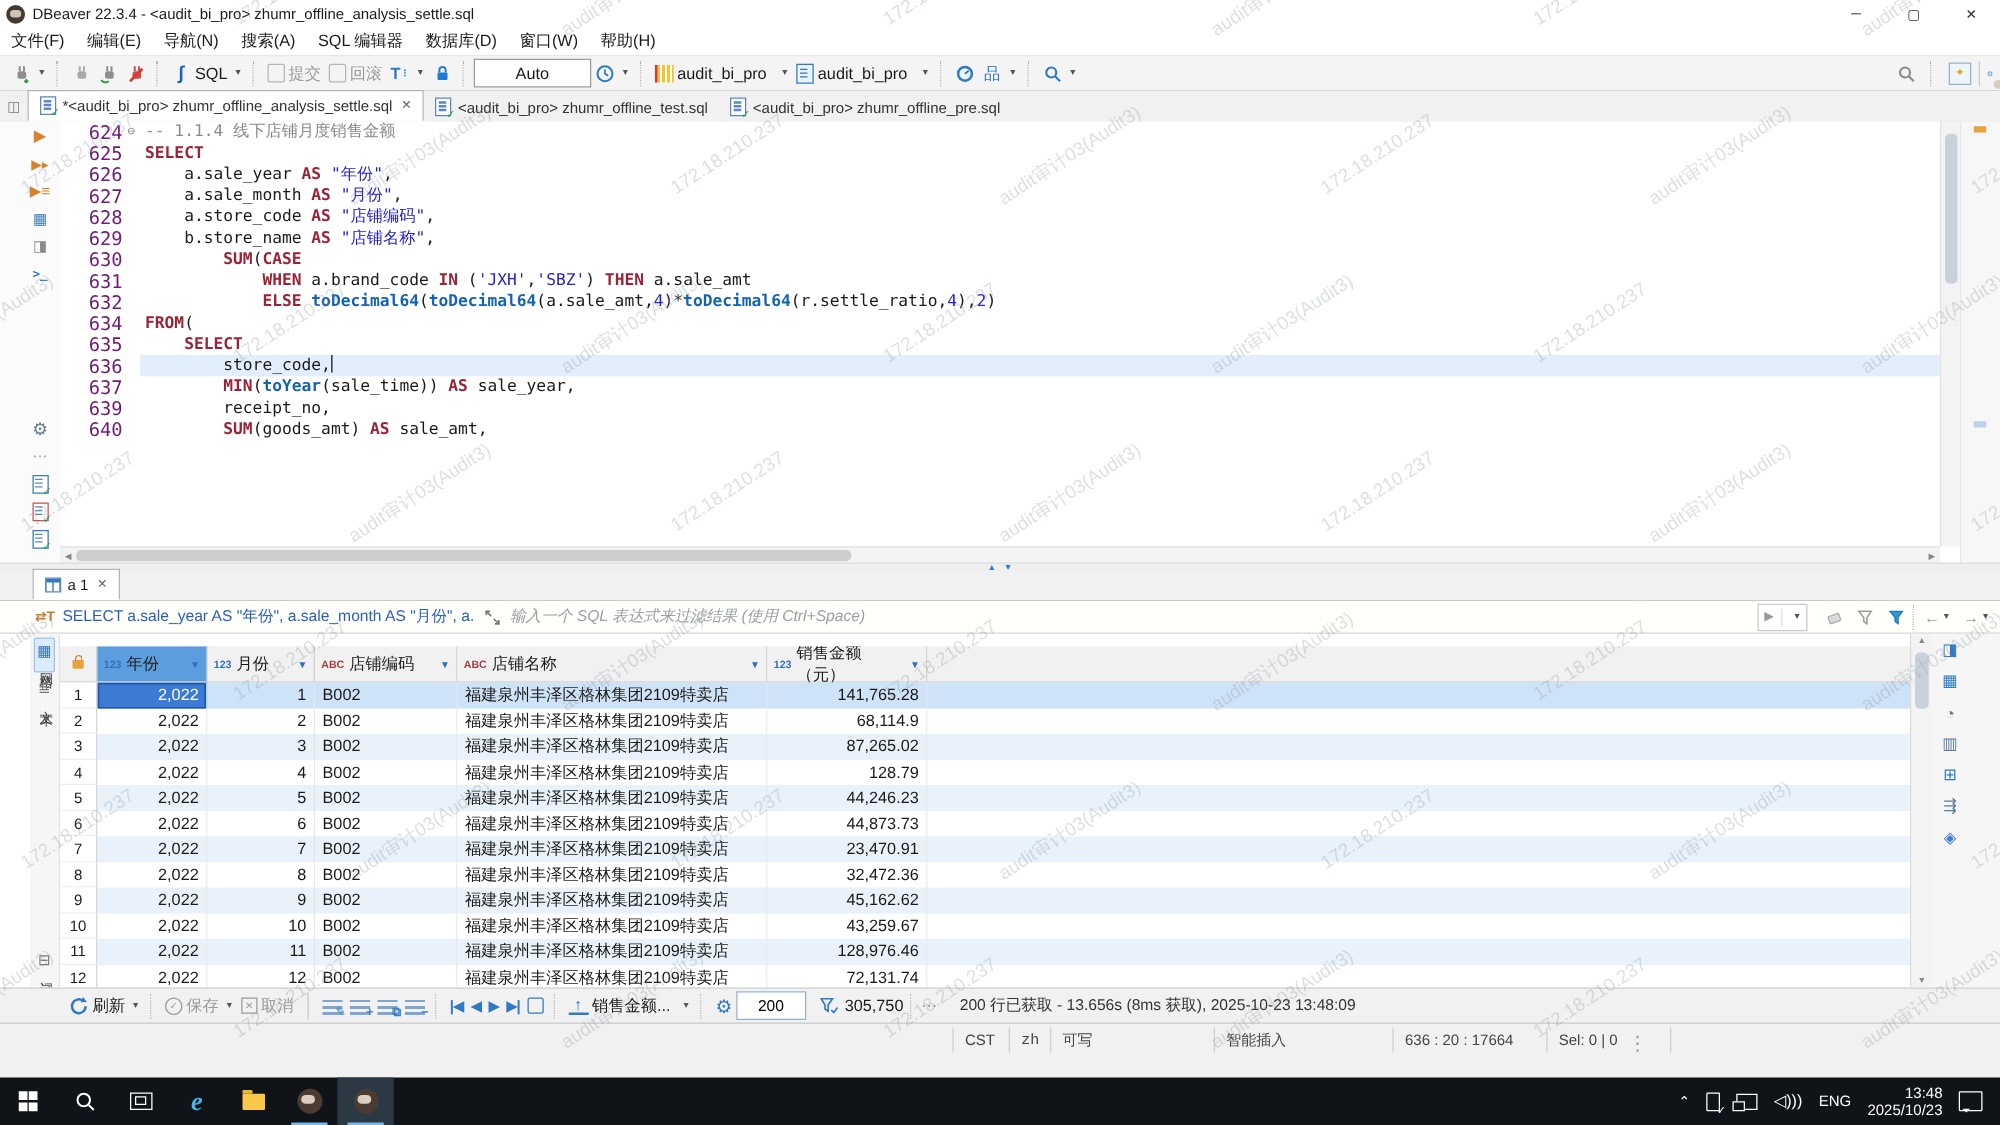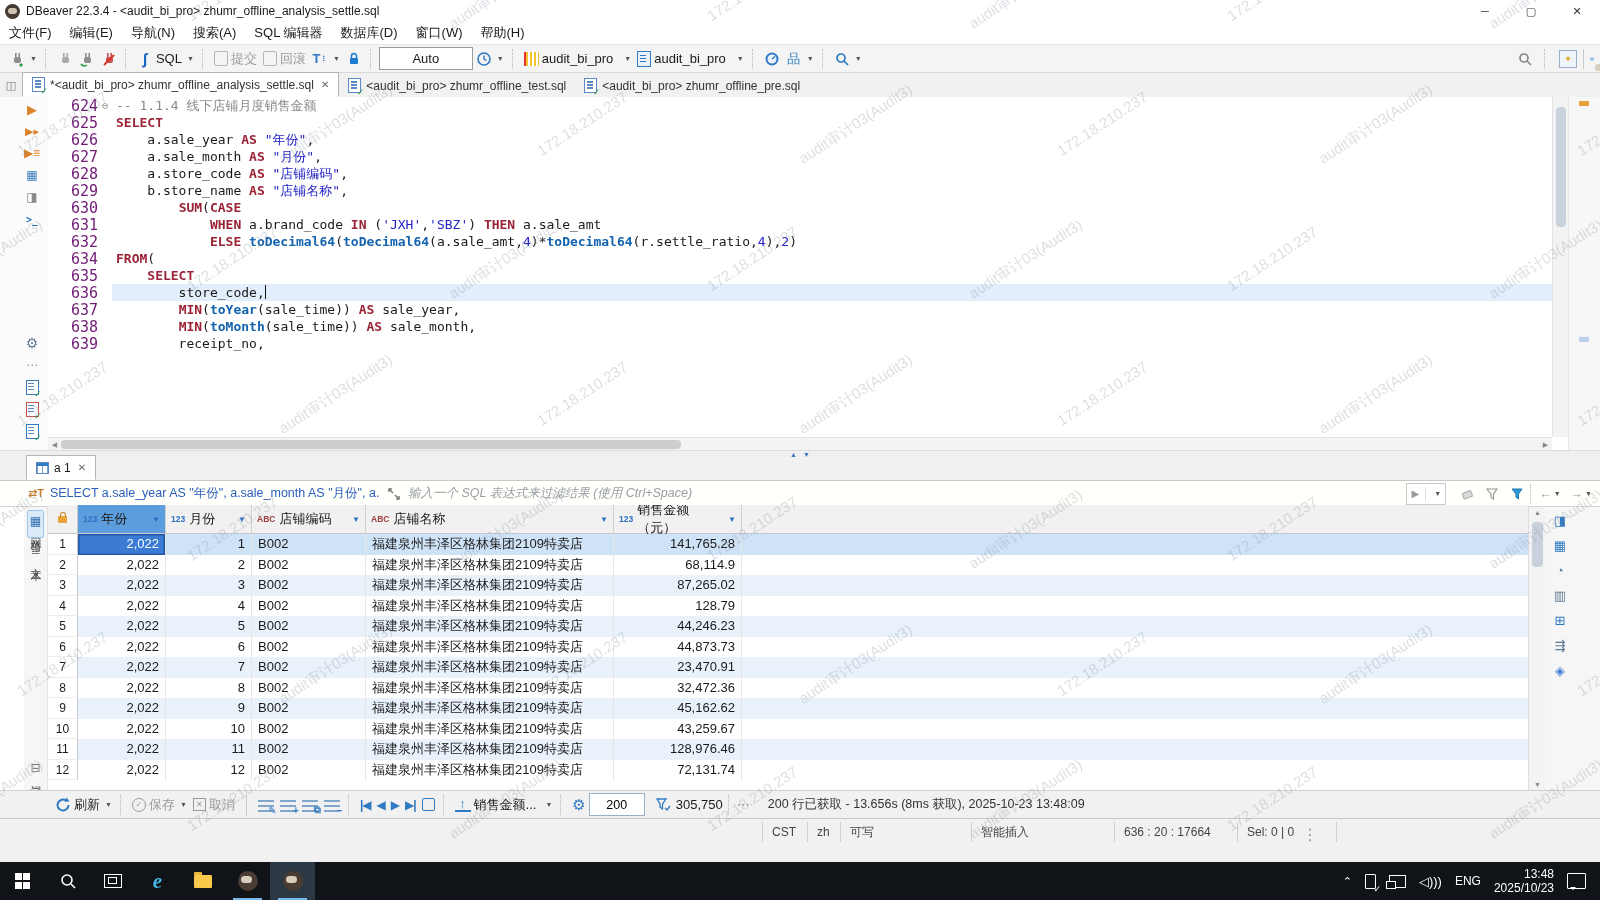--- a/index.html
+++ b/index.html
@@ -82,21 +82,21 @@
   .fico{font-size:11px;color:#c77f2e;font-weight:bold;margin-right:6px}
   .fbox{border:1px solid #c9c9c9;background:#fff;height:20px;display:flex;align-items:center;padding:0 4px;gap:6px}
 
   
   #sidestrip{top:507px;left:24px;width:24px;height:283px;background:#f6f6f6;border-right:1px solid #e3e3e3;display:flex;flex-direction:column;align-items:center;padding-top:2px;box-sizing:border-box}
   .vitem{display:flex;flex-direction:column;align-items:center;padding:3px 0;border-radius:2px;margin:1px 0}
   .vitem.active{background:#dcebf9;border:1px solid #9cc3e8}
   .vtext{writing-mode:vertical-rl;font-size:11px;color:#444;letter-spacing:2px;margin-top:2px}
 
   
-  #grid{top:505px;left:48px;width:1480px;height:283px;background:#fff;overflow:hidden;font-size:13px}
+  #grid{top:517px;left:48px;width:1480px;height:283px;background:#fff;overflow:hidden;font-size:13px}
   .hrow{display:flex;height:28px;border-bottom:1px solid #c9c9c9;background:#f1f1f1}
   .hcell{display:flex;align-items:center;gap:4px;padding:0 5px;border-right:1px solid #d0d0d0;box-sizing:border-box;background:#f1f1f1}
   .hcell.selcol{background:#5c9ddd}
   .htype{font-size:8.5px;font-weight:bold}
   .htype.n{color:#2e6fc0}.htype.s{color:#a23f3f}
   .hsort{margin-left:auto;color:#2e6fc0;font-size:8px}
   .corner{width:30px;border-right:1px solid #c9c9c9;display:flex;align-items:center;justify-content:center;background:#f1f1f1;box-sizing:border-box}
   .lockico{width:9px;height:7px;background:#e8a33d;border-radius:1px;position:relative}
   .lockico::before{content:"";position:absolute;left:1.5px;top:-4px;width:4px;height:4px;border:1.5px solid #c8862a;border-bottom:none;border-radius:3px 3px 0 0}
   .grow{display:flex;height:20.5px;box-sizing:border-box}
@@ -334,22 +334,22 @@
     <div class="eline"><span class="lno">627</span><span class="fold"></span><span class="ltext"><span class="id">    a.sale_month </span><span class="kw">AS</span><span class="id"> </span><span class="str">"月份"</span><span class="id">,</span></span></div>
     <div class="eline"><span class="lno">628</span><span class="fold"></span><span class="ltext"><span class="id">    a.store_code </span><span class="kw">AS</span><span class="id"> </span><span class="str">"店铺编码"</span><span class="id">,</span></span></div>
     <div class="eline"><span class="lno">629</span><span class="fold"></span><span class="ltext"><span class="id">    b.store_name </span><span class="kw">AS</span><span class="id"> </span><span class="str">"店铺名称"</span><span class="id">,</span></span></div>
     <div class="eline"><span class="lno">630</span><span class="fold"></span><span class="ltext"><span class="id">        </span><span class="kw">SUM</span><span class="id">(</span><span class="kw">CASE</span></span></div>
     <div class="eline"><span class="lno">631</span><span class="fold"></span><span class="ltext"><span class="id">            </span><span class="kw">WHEN</span><span class="id"> a.brand_code </span><span class="kw">IN</span><span class="id"> (</span><span class="str">'JXH'</span><span class="id">,</span><span class="str">'SBZ'</span><span class="id">) </span><span class="kw">THEN</span><span class="id"> a.sale_amt</span></span></div>
     <div class="eline"><span class="lno">632</span><span class="fold"></span><span class="ltext"><span class="id">            </span><span class="kw">ELSE</span><span class="id"> </span><span class="fn">toDecimal64</span><span class="id">(</span><span class="fn">toDecimal64</span><span class="id">(a.sale_amt,</span><span class="num">4</span><span class="id">)*</span><span class="fn">toDecimal64</span><span class="id">(r.settle_ratio,</span><span class="num">4</span><span class="id">),</span><span class="num">2</span><span class="id">)</span></span></div>
     <div class="eline"><span class="lno">634</span><span class="fold"></span><span class="ltext"><span class="kw">FROM</span><span class="id">(</span></span></div>
     <div class="eline"><span class="lno">635</span><span class="fold"></span><span class="ltext"><span class="id">    </span><span class="kw">SELECT</span></span></div>
     <div class="eline cur"><span class="lno">636</span><span class="fold"></span><span class="ltext"><span class="id">        store_code,</span><span class="caret"></span></span></div>
     <div class="eline"><span class="lno">637</span><span class="fold"></span><span class="ltext"><span class="id">        </span><span class="kw">MIN</span><span class="id">(</span><span class="fn">toYear</span><span class="id">(sale_time)) </span><span class="kw">AS</span><span class="id"> sale_year,</span></span></div>
-    <div class="eline"><span class="lno">638</span><span class="fold"></span><span class="ltext"><span class="id">        </span><span class="kw">MIN</span><span class="id">(</span><span class="fn">toMonth</span><span class="id">(sale_time)) </span><span class="kw">AS</span><span class="id"> sale_month,</span></span></div>
     <div class="eline"><span class="lno">639</span><span class="fold"></span><span class="ltext"><span class="id">        receipt_no,</span></span></div>
+    <div class="eline"><span class="lno">640</span><span class="fold"></span><span class="ltext"><span class="id">        </span><span class="kw">SUM</span><span class="id">(goods_amt) </span><span class="kw">AS</span><span class="id"> sale_amt,</span></span></div>
   </div>
 <div id="ehscroll" class="abs">
   <span class="sarrow">◀</span>
   <span class="hthumb" style="width:620px"></span>
   <span style="flex:1"></span>
   <span class="sarrow">▶</span>
 </div>
 <div id="evscroll" class="abs">
     <span class="vthumb"></span>
   </div>
@@ -645,21 +645,21 @@
   <span style="margin-left:5px">305,750</span>
   <span class="tsep"></span>
   <span class="gray" style="letter-spacing:2px">⋯</span>
   <span style="width:16px"></span>
   <span style="color:#333;font-size:12.5px">200 行已获取 - 13.656s (8ms 获取), 2025-10-23 13:48:09</span>
 </div>
 
 <div id="statusbar" class="abs">
   <div id="statuscells">
       <span class="scell" style="width: 26px;">CST</span>
-      <span class="scell" style="width: 14px;">zh</span>
+      <span class="scell" style="width: 14px; font-family: Liberation Mono, monospace;">zh</span>
       <span class="scell" style="width: 112px;">可写</span>
       <span class="scell" style="width: 124px;">智能插入</span>
       <span class="scell" style="width: 104px;">636 : 20 : 17664</span>
       <span class="scell" style="width: 80px;">Sel: 0 | 0</span>
     </div>
   <span class="abs gray" style="left:1302px;top:6px;letter-spacing:1px">⋮</span>
 </div>
 
 <div id="wm" class="abs">
     <span class="wmt" style="left: -80px; top: -20px;">audit审计03(Audit3)</span>

